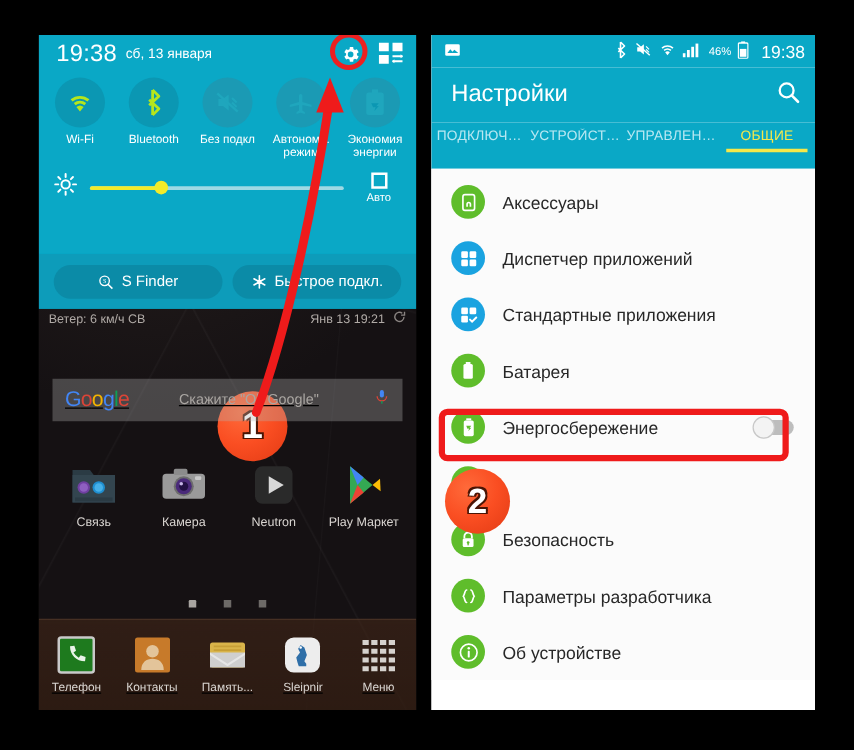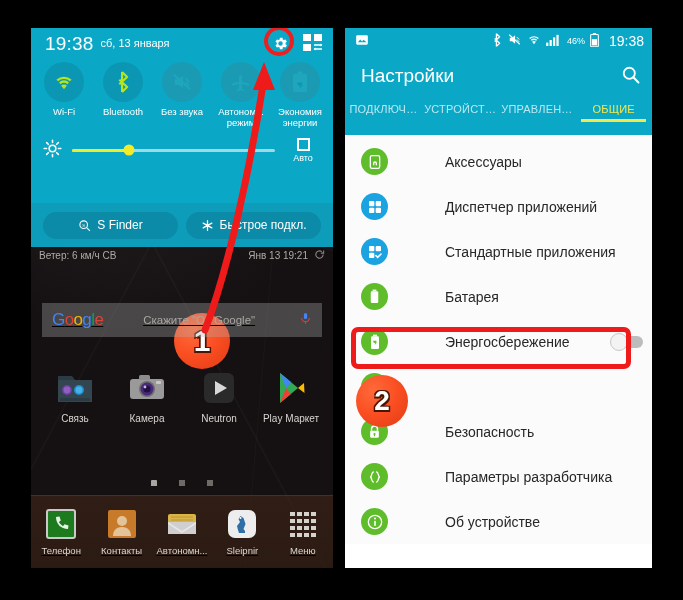--- a/index.html
+++ b/index.html
@@ -353,21 +353,20 @@
     height: 3px;
     background: #f5e84a;
   }
 
   .r-list { background: #fbfbfb; padding-top: 4px; }
   .r-item {
     display: flex;
     align-items: center;
     height: 45px;
     padding: 0 14px 0 16px;
-    gap: 43px;
   }
   .r-item .ic {
     width: 27px; height: 27px;
     border-radius: 50%;
     display: flex; align-items: center; justify-content: center;
     flex: none;
   }
   .r-item .tx {
     margin-left: 14px;
     font-size: 14px;
@@ -543,21 +542,21 @@
     </div>
     <div class="app">
       <span class="ic">
         <svg width="32" height="32" viewBox="0 0 32 32">
             <rect x="2" y="6" width="28" height="20" rx="2" fill="#d9b44a"></rect>
             <path d="M2 14h28v12H2z" fill="#cfcfcf"></path>
             <path d="M2 14l14 9 14-9v2l-14 9L2 16z" fill="#e6e6e6"></path>
             <path d="M5 9h22M5 12h22" stroke="#c79f36" stroke-width="1.4"></path>
           </svg>
       </span>
-      <span class="nm">Автономн...</span>
+      <span class="nm">Память...</span>
     </div>
     <div class="app">
       <span class="ic">
         <svg width="32" height="32" viewBox="0 0 32 32">
             <rect x="2" y="2" width="28" height="28" rx="7" fill="#ededed"></rect>
             <path d="M13 25h6v-2l-1.5-2 2-5-2-6-3-2-2 3 1.5 3-3 4 1 4z" fill="#2f6fa8"></path>
             <circle cx="14.5" cy="10" r="1" fill="#fff"></circle>
           </svg>
       </span>
       <span class="nm">Sleipnir</span>
@@ -633,21 +632,21 @@
           <span class="lbl">Bluetooth</span>
         </div>
         <div class="toggle">
           <span class="circ off">
             <svg width="22" height="20" viewBox="0 0 24 22">
               <path d="M4 8h4l5-4v14l-5-4H4z" fill="#1fa6bd"></path>
               <path d="M3 3l18 16" stroke="#1fa6bd" stroke-width="2.2"></path>
               <path d="M16 7l4 4M16 11l4 4" stroke="#1fa6bd" stroke-width="1.8"></path>
             </svg>
           </span>
-          <span class="lbl">Без звука</span>
+          <span class="lbl">Без подкл</span>
         </div>
         <div class="toggle">
           <span class="circ off">
             <svg width="22" height="22" viewBox="0 0 24 24">
               <path d="M21 14l-8-2.5V6a1.5 1.5 0 0 0-3 0v5.5L2 14v2l8-1.8V19l-2.2 1.4V22l3.7-1 3.7 1v-1.6L13 19v-4.8l8 1.8z" fill="#1fa6bd"></path>
             </svg>
           </span>
           <span class="lbl">Автономн. режим</span>
         </div>
         <div class="toggle">

